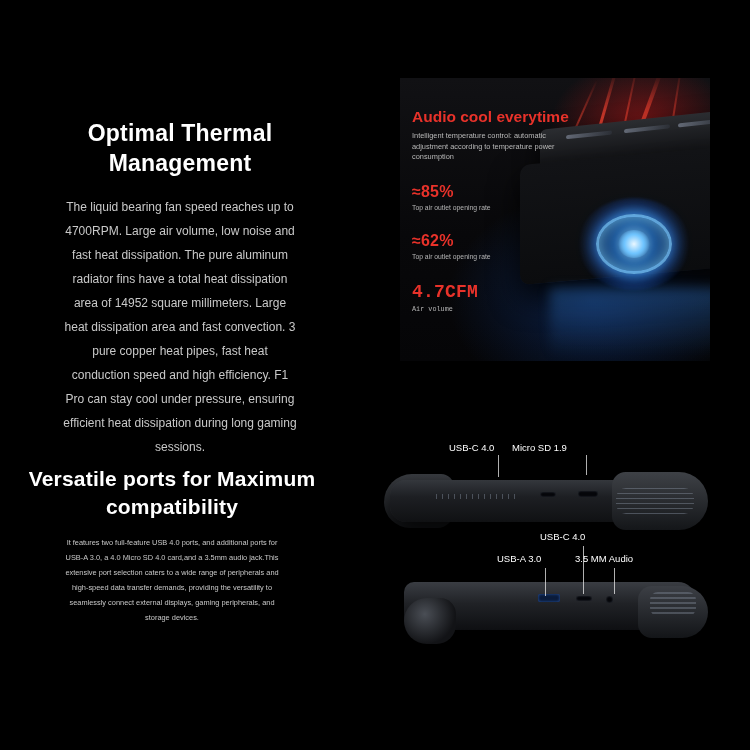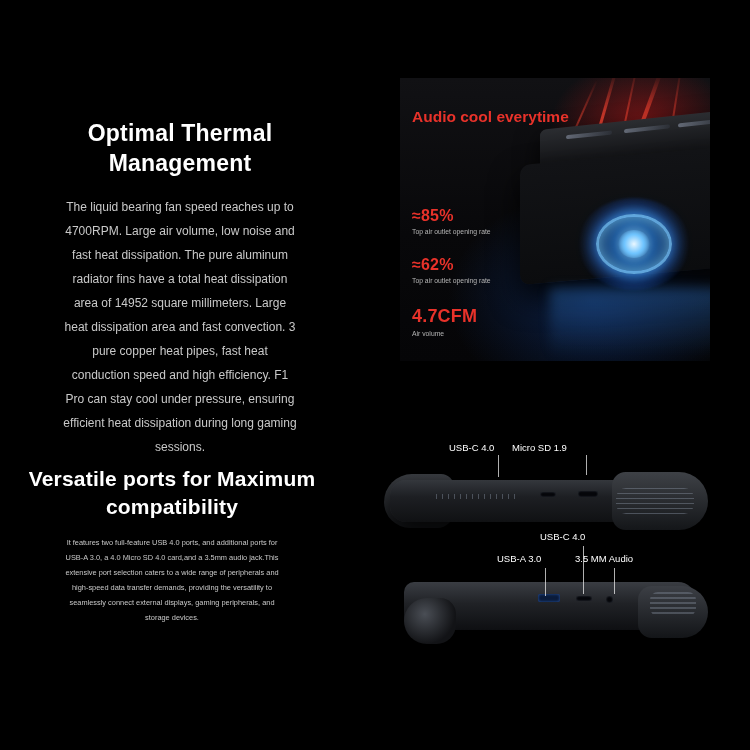--- a/index.html
+++ b/index.html
@@ -96,25 +96,25 @@
 
   .s1-heading {
     position: absolute; left: 412px; top: 108px;
     color: #e8322a; font-size: 15.5px; font-weight: bold;
   }
   .s1-sub {
     position: absolute; left: 412px; top: 131px; width: 168px;
     color: #b9b9b9; font-size: 7.4px; line-height: 1.45;
   }
   .stat { position: absolute; left: 412px; }
-  .stat .val { color: #e8322a; font-size: 16px; font-weight: bold; letter-spacing: 0.2px; margin-top: 24px; }
+  .stat .val { color: #e8322a; font-size: 16px; font-weight: bold; letter-spacing: 0.2px; }
   .stat .cap { color: #b5b5b5; font-size: 6.8px; margin-top: 3px; }
   .stat1 { top: 183px; }
   .stat2 { top: 232px; }
-  .stat3 { top: 282px; }
+  .stat3 { top: 282px; font-family: Liberation Mono, monospace; }
   .stat3 .val { font-size: 18px; }
 
   
   .sec2 { position: absolute; left: 0; top: 420px; width: 750px; height: 300px; padding-left: 12px; }
   .s2-left { position: absolute; left: 12px; top: 45px; width: 320px; text-align: center; }
   .s2-title {
     color: #ffffff; font-size: 21px; font-weight: bold; line-height: 1.32;
     letter-spacing: 0.2px; padding: 0 8px;
   }
   .s2-body {
@@ -236,20 +236,21 @@
       </div>
       <div class="device-body"></div>
 
       <div class="beam"></div>
       <div class="fan-glow"></div>
       <div class="fan-ring"></div>
       <div class="fan-core"></div>
     </div>
 
     <div class="s1-heading">Audio cool everytime</div>
+    <div class="s1-sub">Intelligent temperature control: automatic adjustment according to temperature power consumption</div>
 
     <div class="stat stat1">
       <div class="val">≈85%</div>
       <div class="cap">Top air outlet opening rate</div>
     </div>
     <div class="stat stat2">
       <div class="val">≈62%</div>
       <div class="cap">Top air outlet opening rate</div>
     </div>
     <div class="stat stat3">

